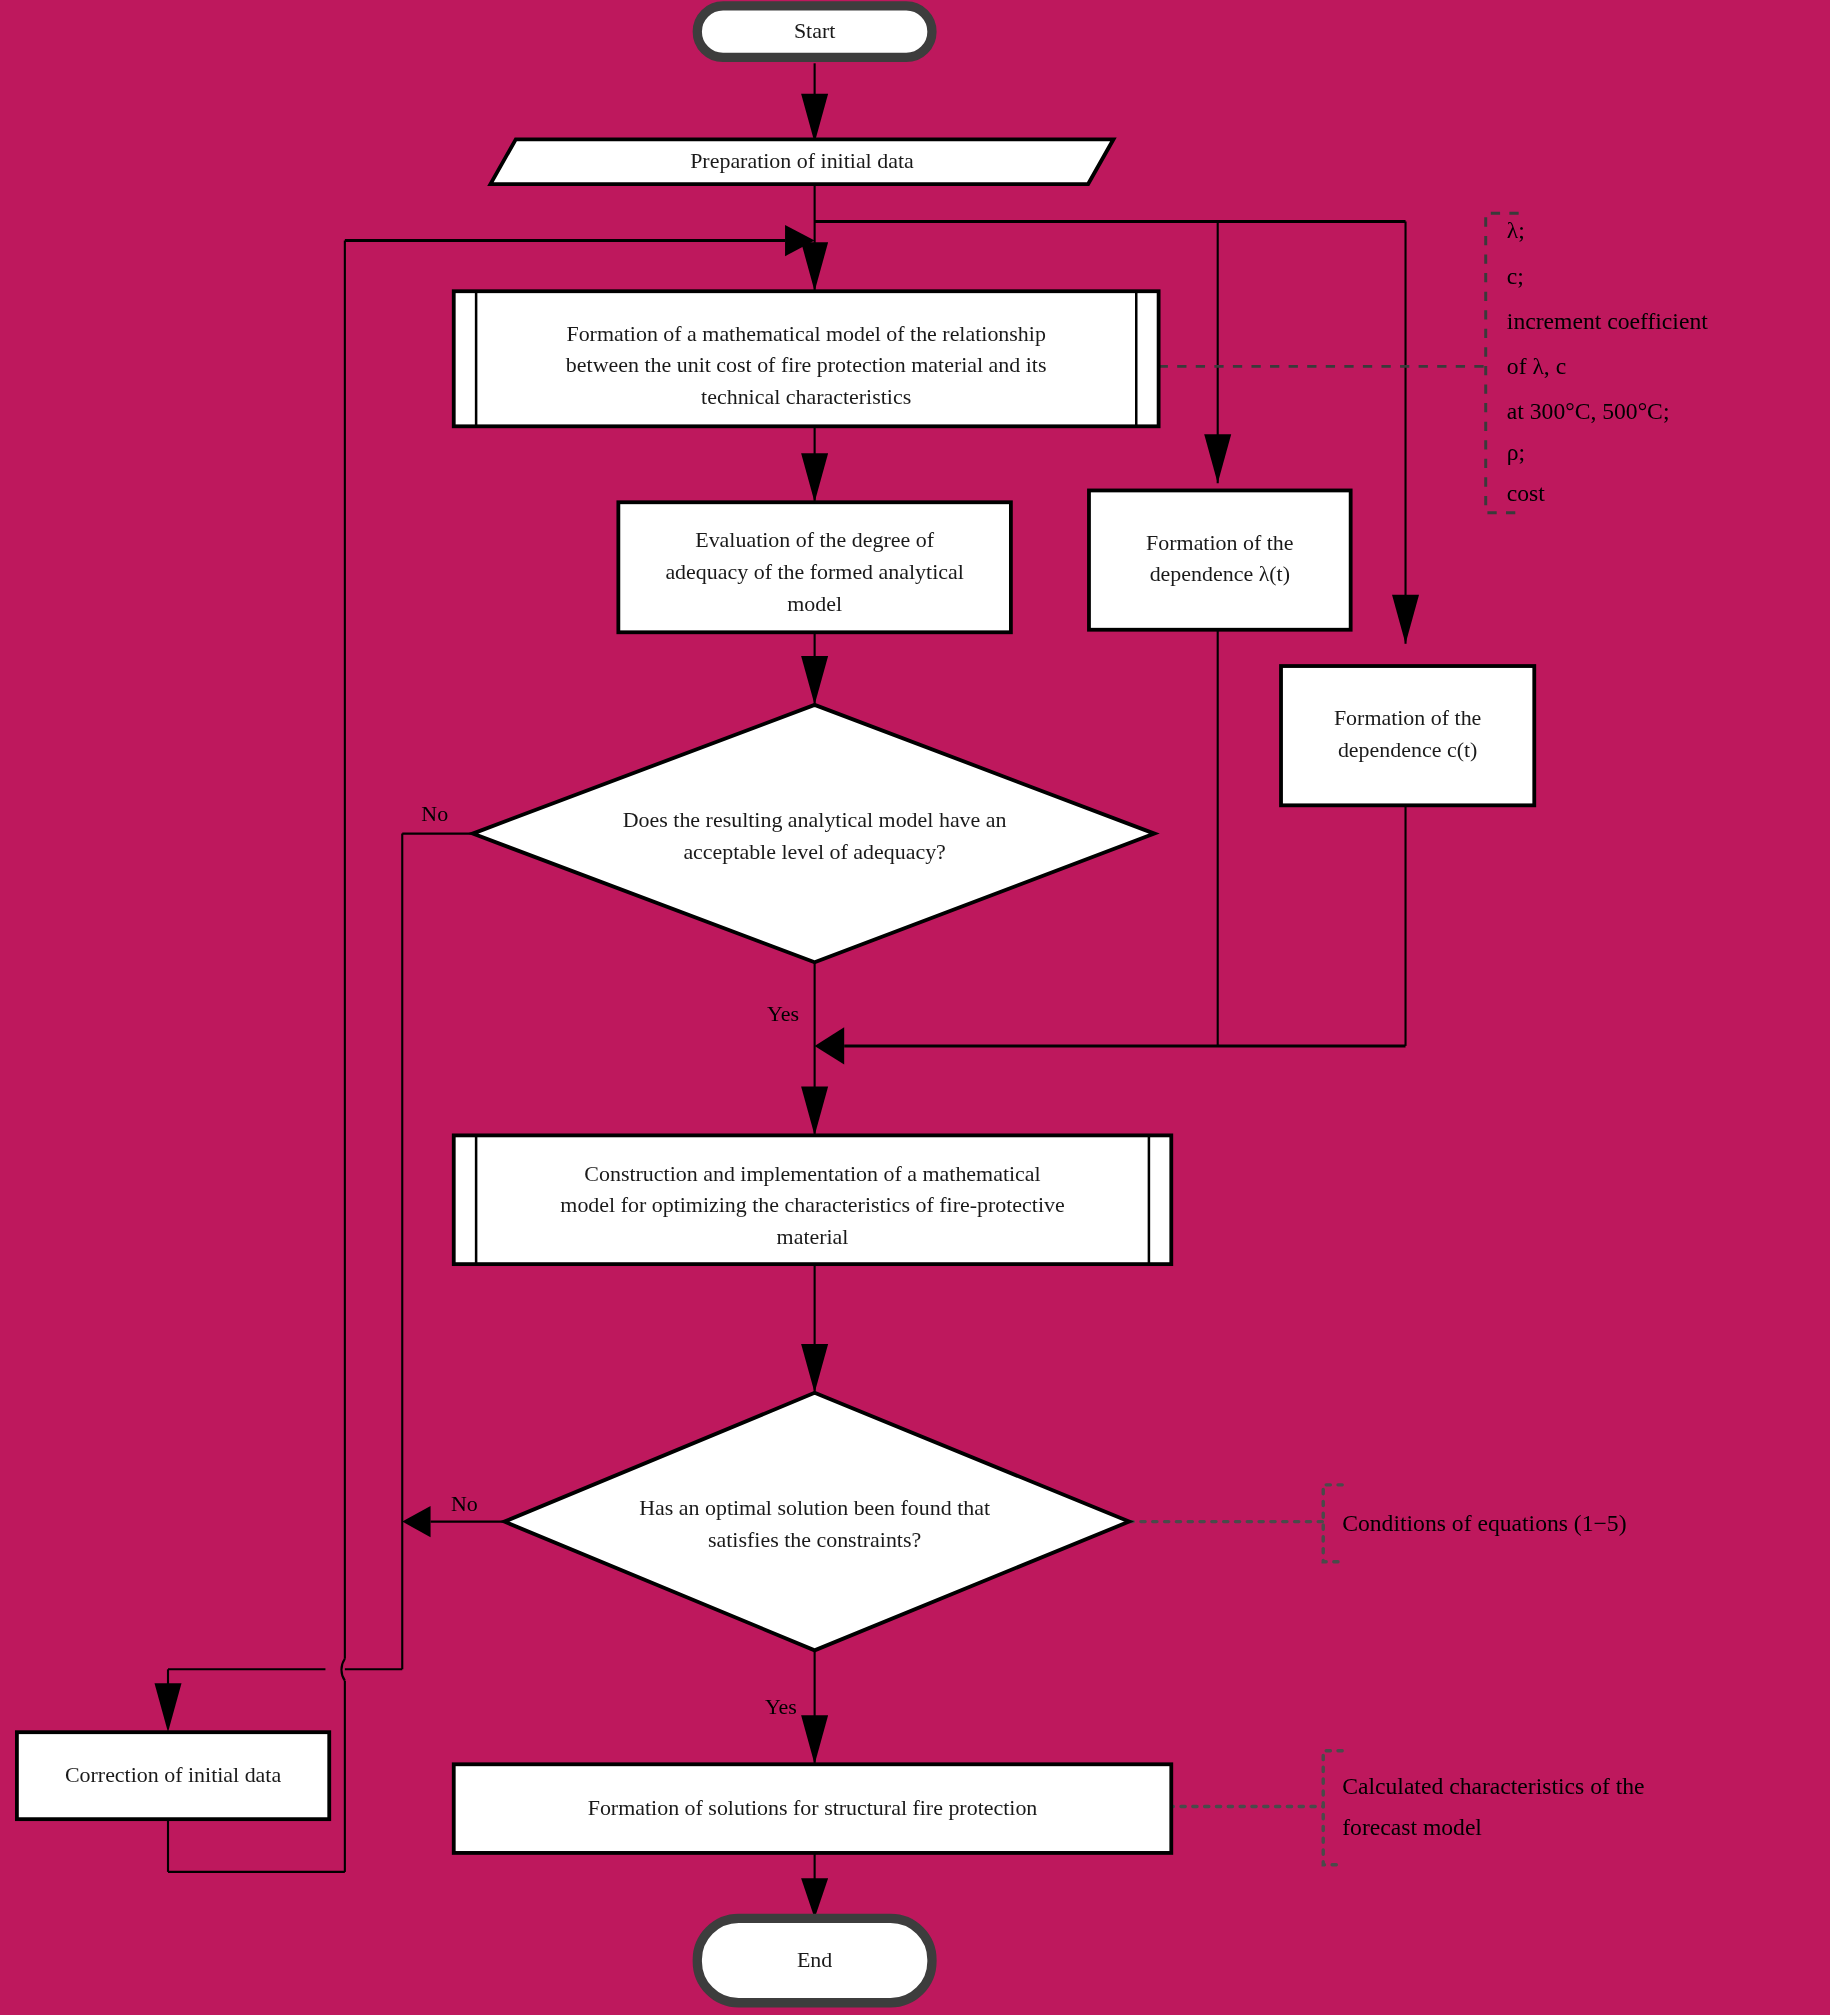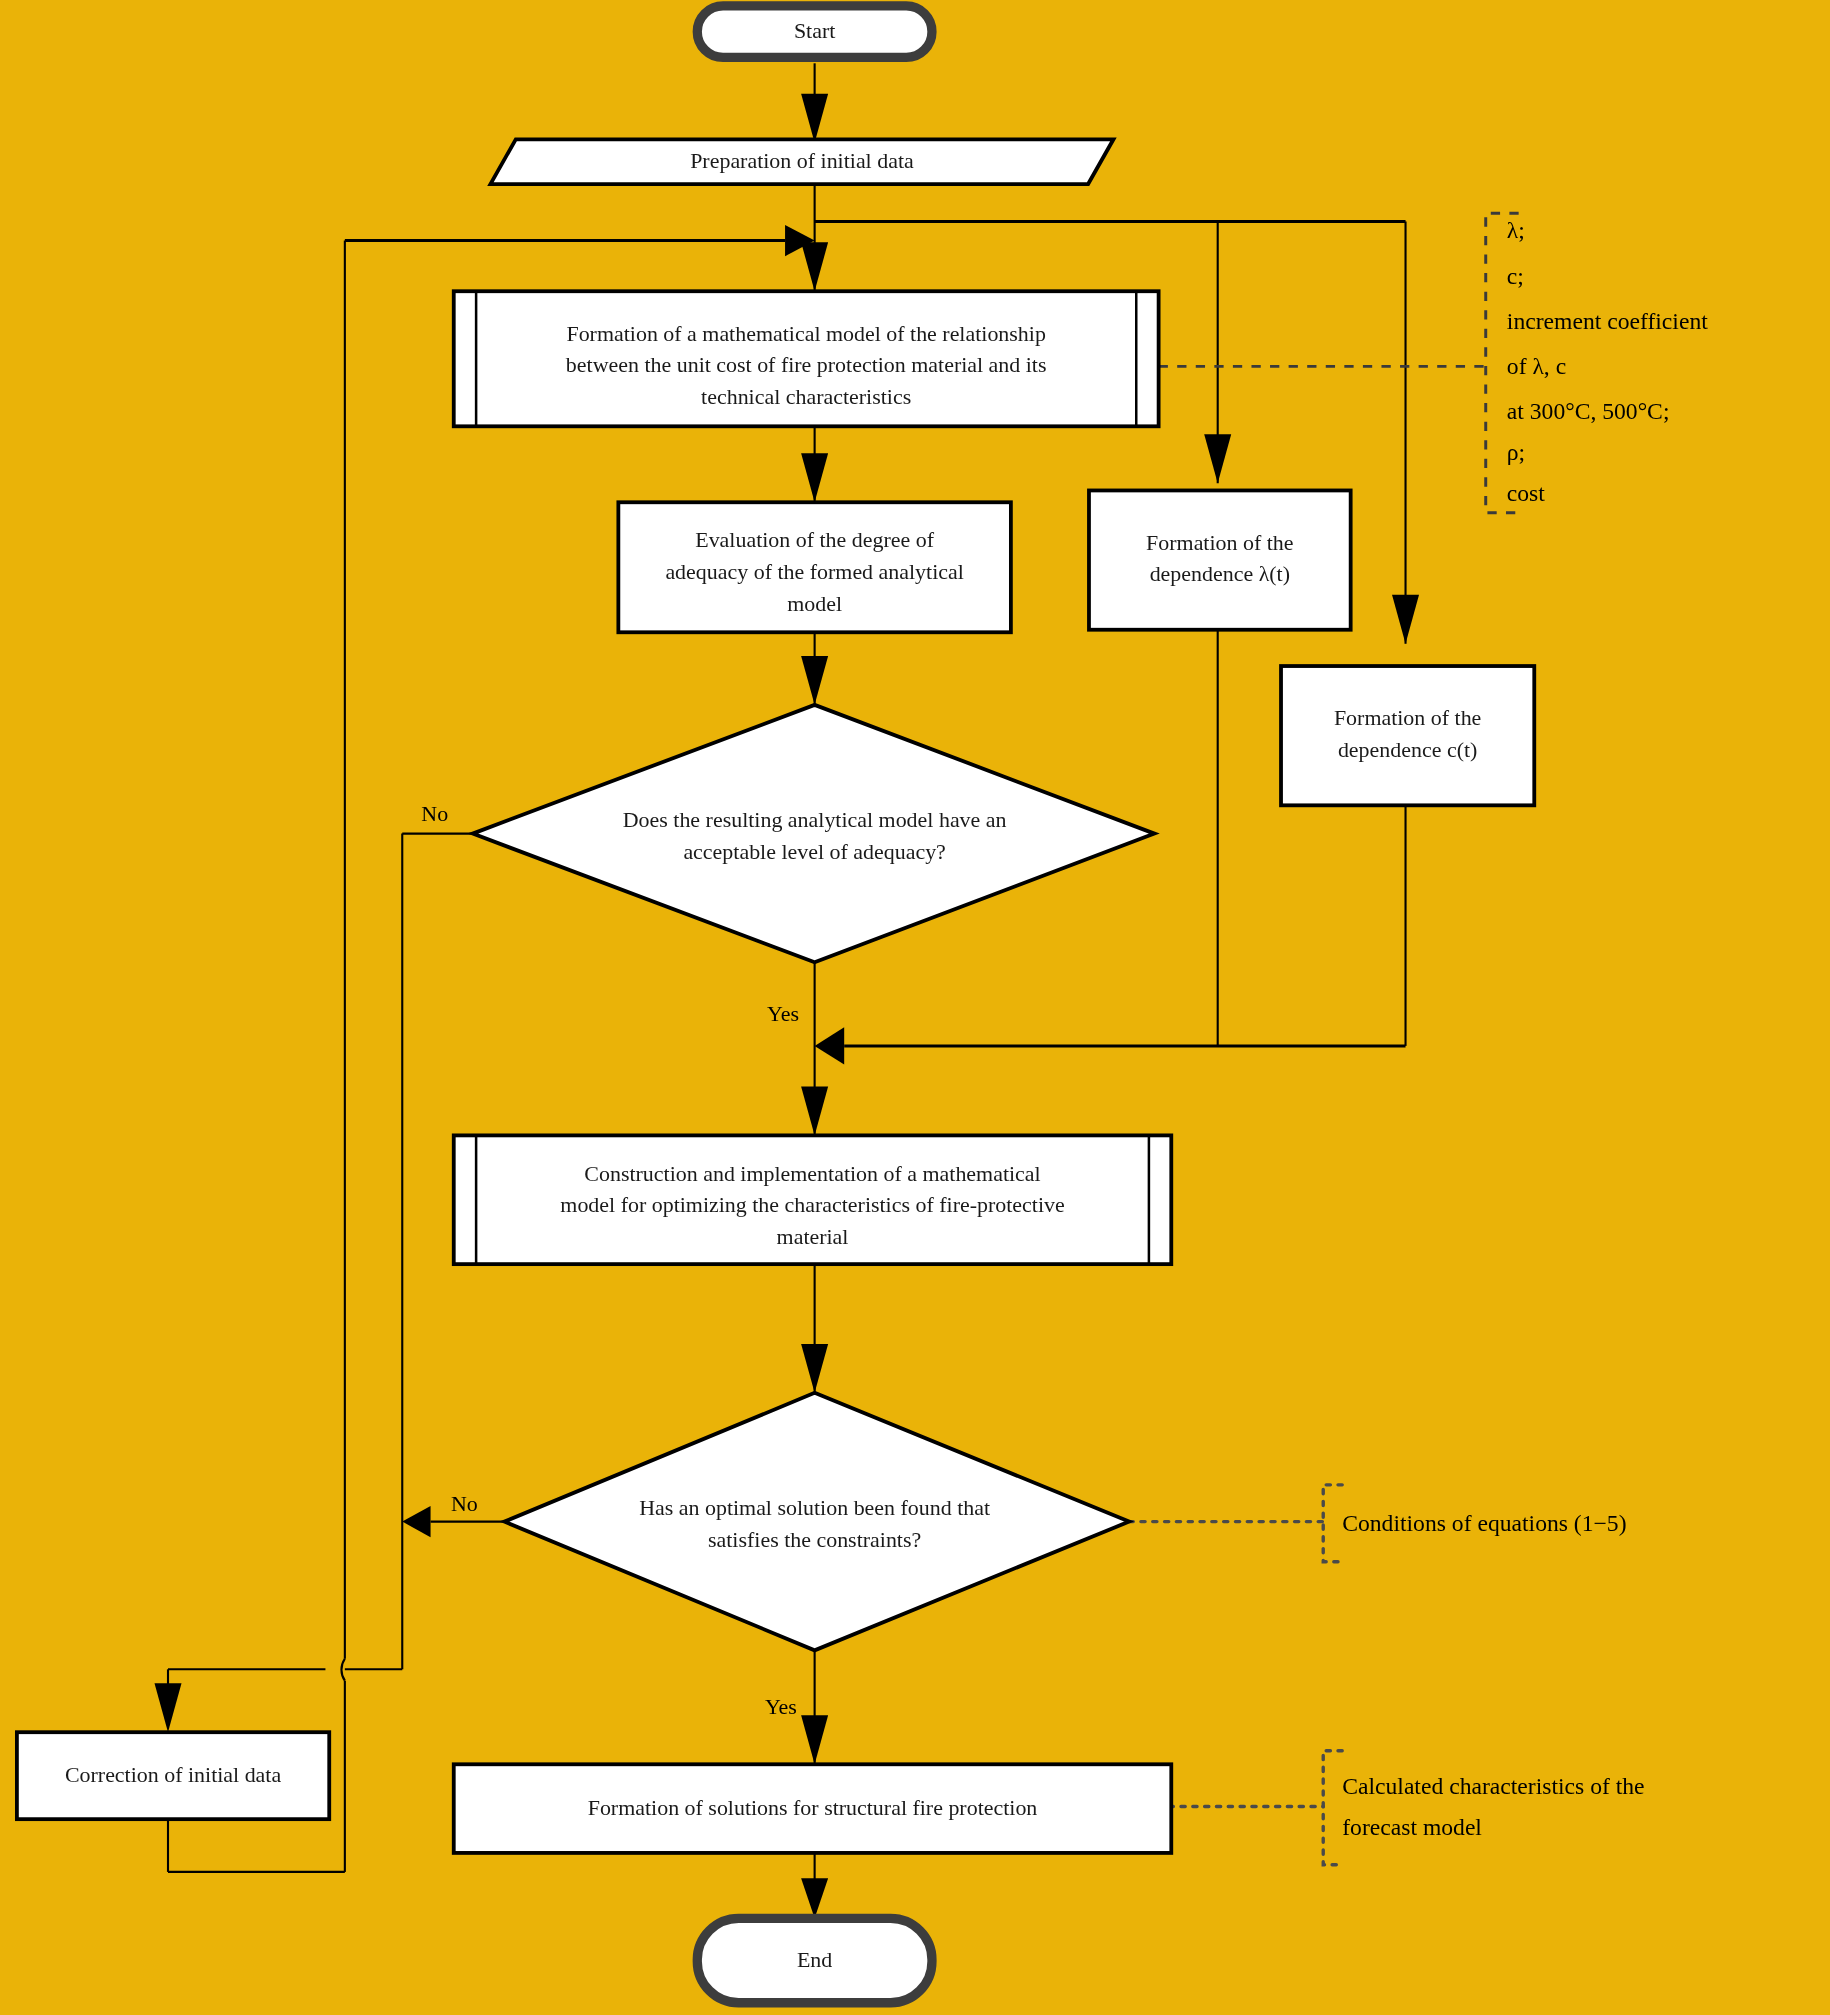--- a/index.html
+++ b/index.html
@@ -7,21 +7,21 @@
     padding: 0;
     background: #ffffff;
   }
   body {
     font-family: "Liberation Serif", "DejaVu Serif", serif;
   }
   #flow-root {
     position: relative;
     width: 1831px;
     height: 2015px;
-    background: #eab308;
+    background: #be185d;
     overflow: hidden;
     text-align: right;
   }
   svg#flow-svg {
     position: absolute;
     top: 0;
     left: 0;
     width: 1831px;
     height: 2015px;
     display: block;

